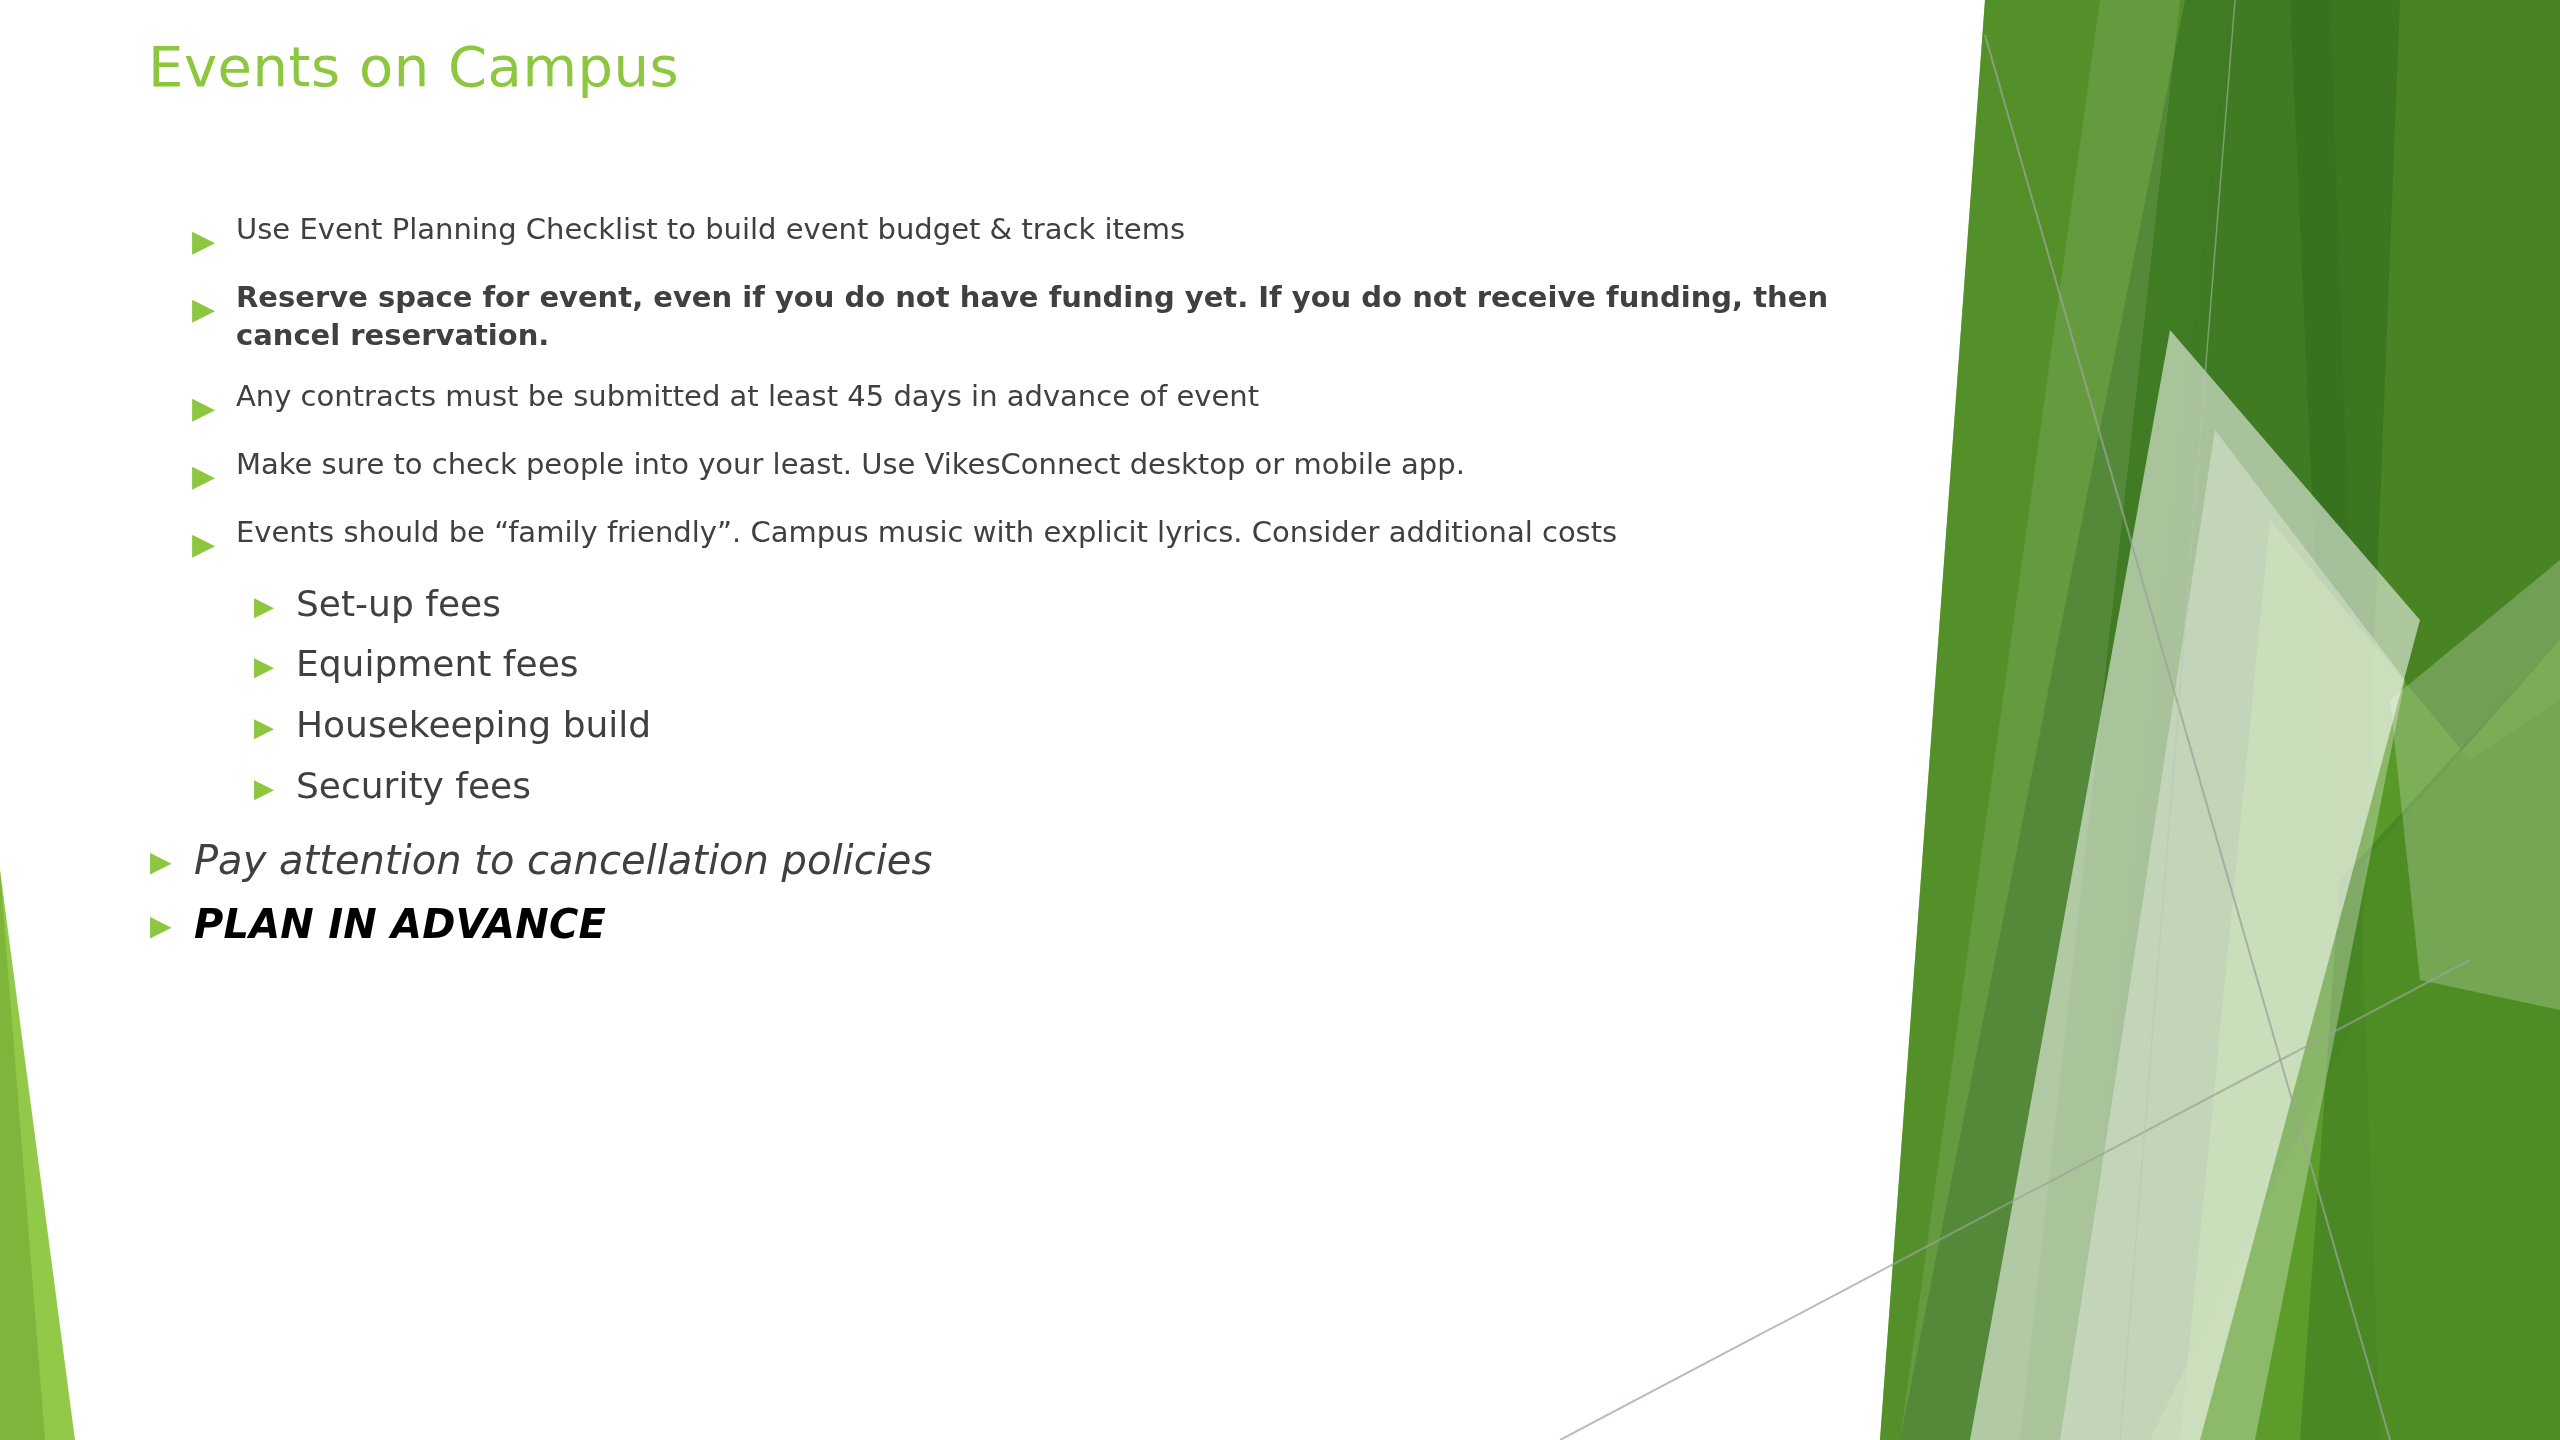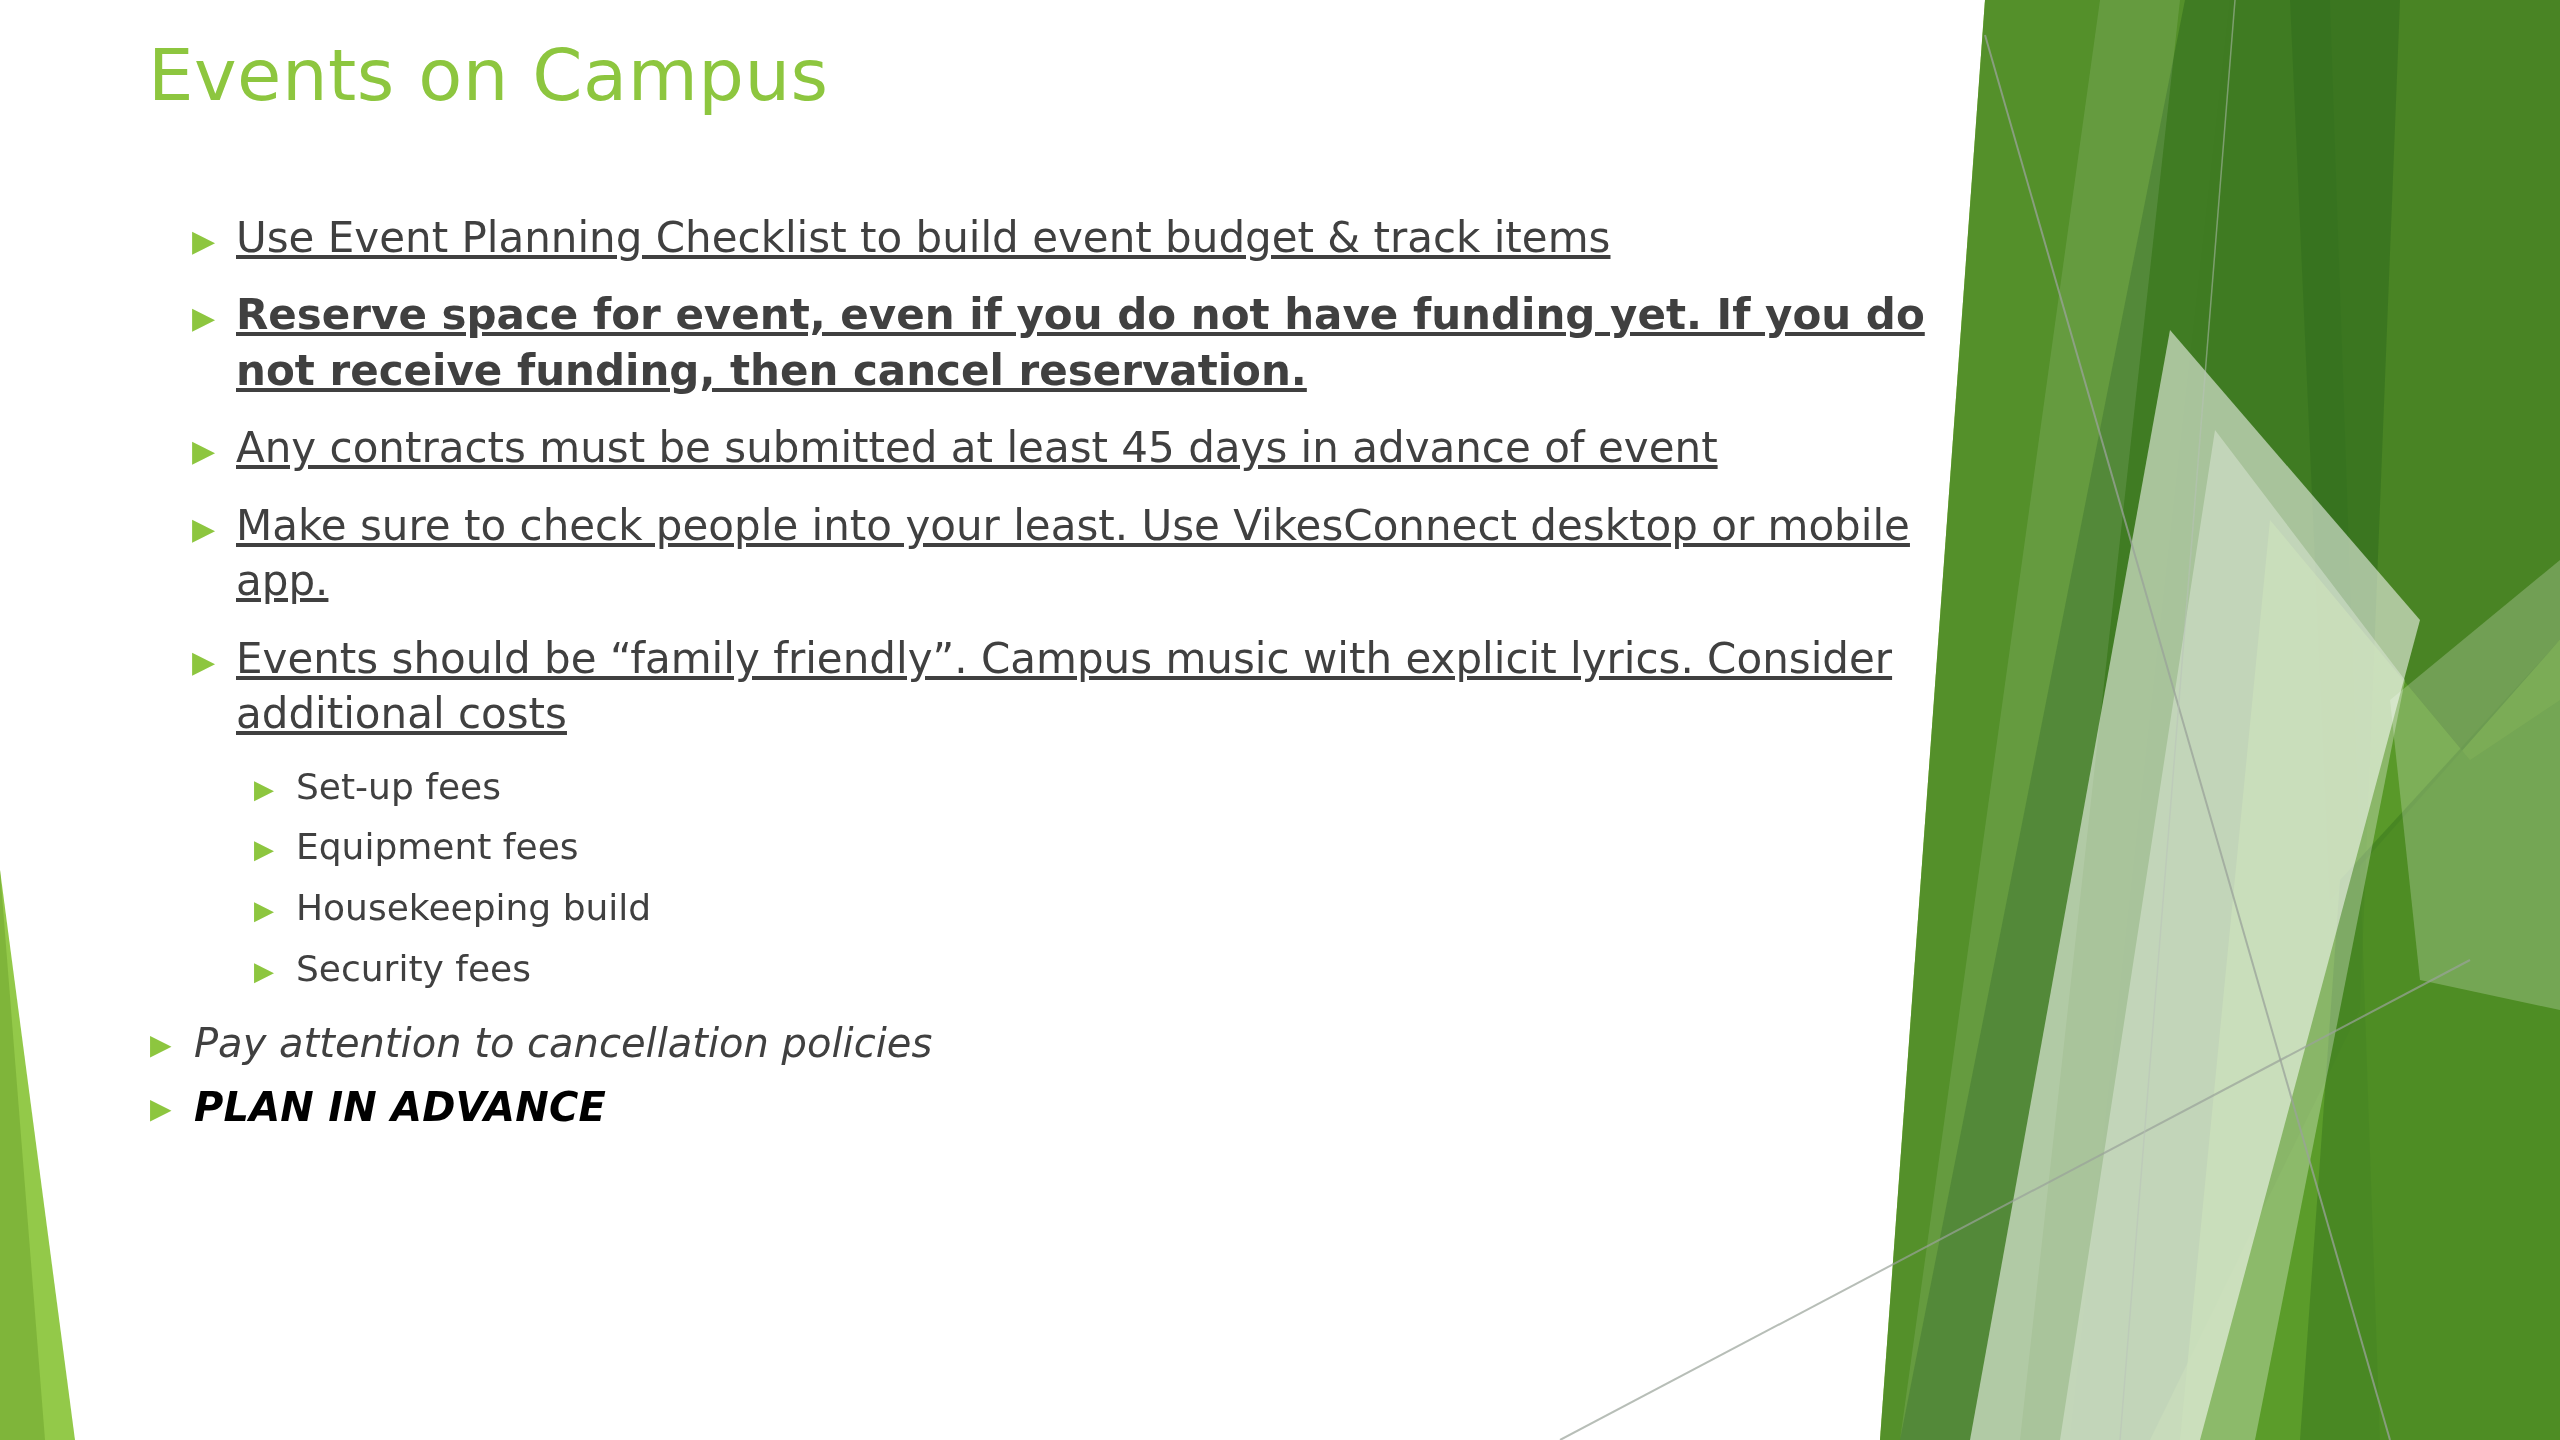--- a/index.html
+++ b/index.html
@@ -31,21 +31,21 @@
     display: block;
     width: 2560px;
     height: 1440px;
   }
 
   
   .title {
     position: absolute;
     left: 148px;
     top: 38px;
-    font-size: 72px;
+    font-size: 56px;
     line-height: 1.05;
     color: #8DC63F;
     font-weight: 400;
     letter-spacing: 0.5px;
     white-space: nowrap;
   }
 
   
   .body-list {
     position: absolute;
@@ -72,23 +72,22 @@
   
   .lvl1 {
     padding-left: 42px;
   }
   .lvl1 .marker {
     font-size: 30px;
     width: 44px;
     padding-top: 16px;
   }
   .lvl1 .txt {
-    font-size: 42px;
+    font-size: 29px;
     line-height: 1.32;
-    text-decoration: underline;
   }
 
   
   .lvl2 {
     padding-left: 104px;
     margin-bottom: 14px;
   }
   .lvl2 .marker {
     font-size: 26px;
     width: 42px;

